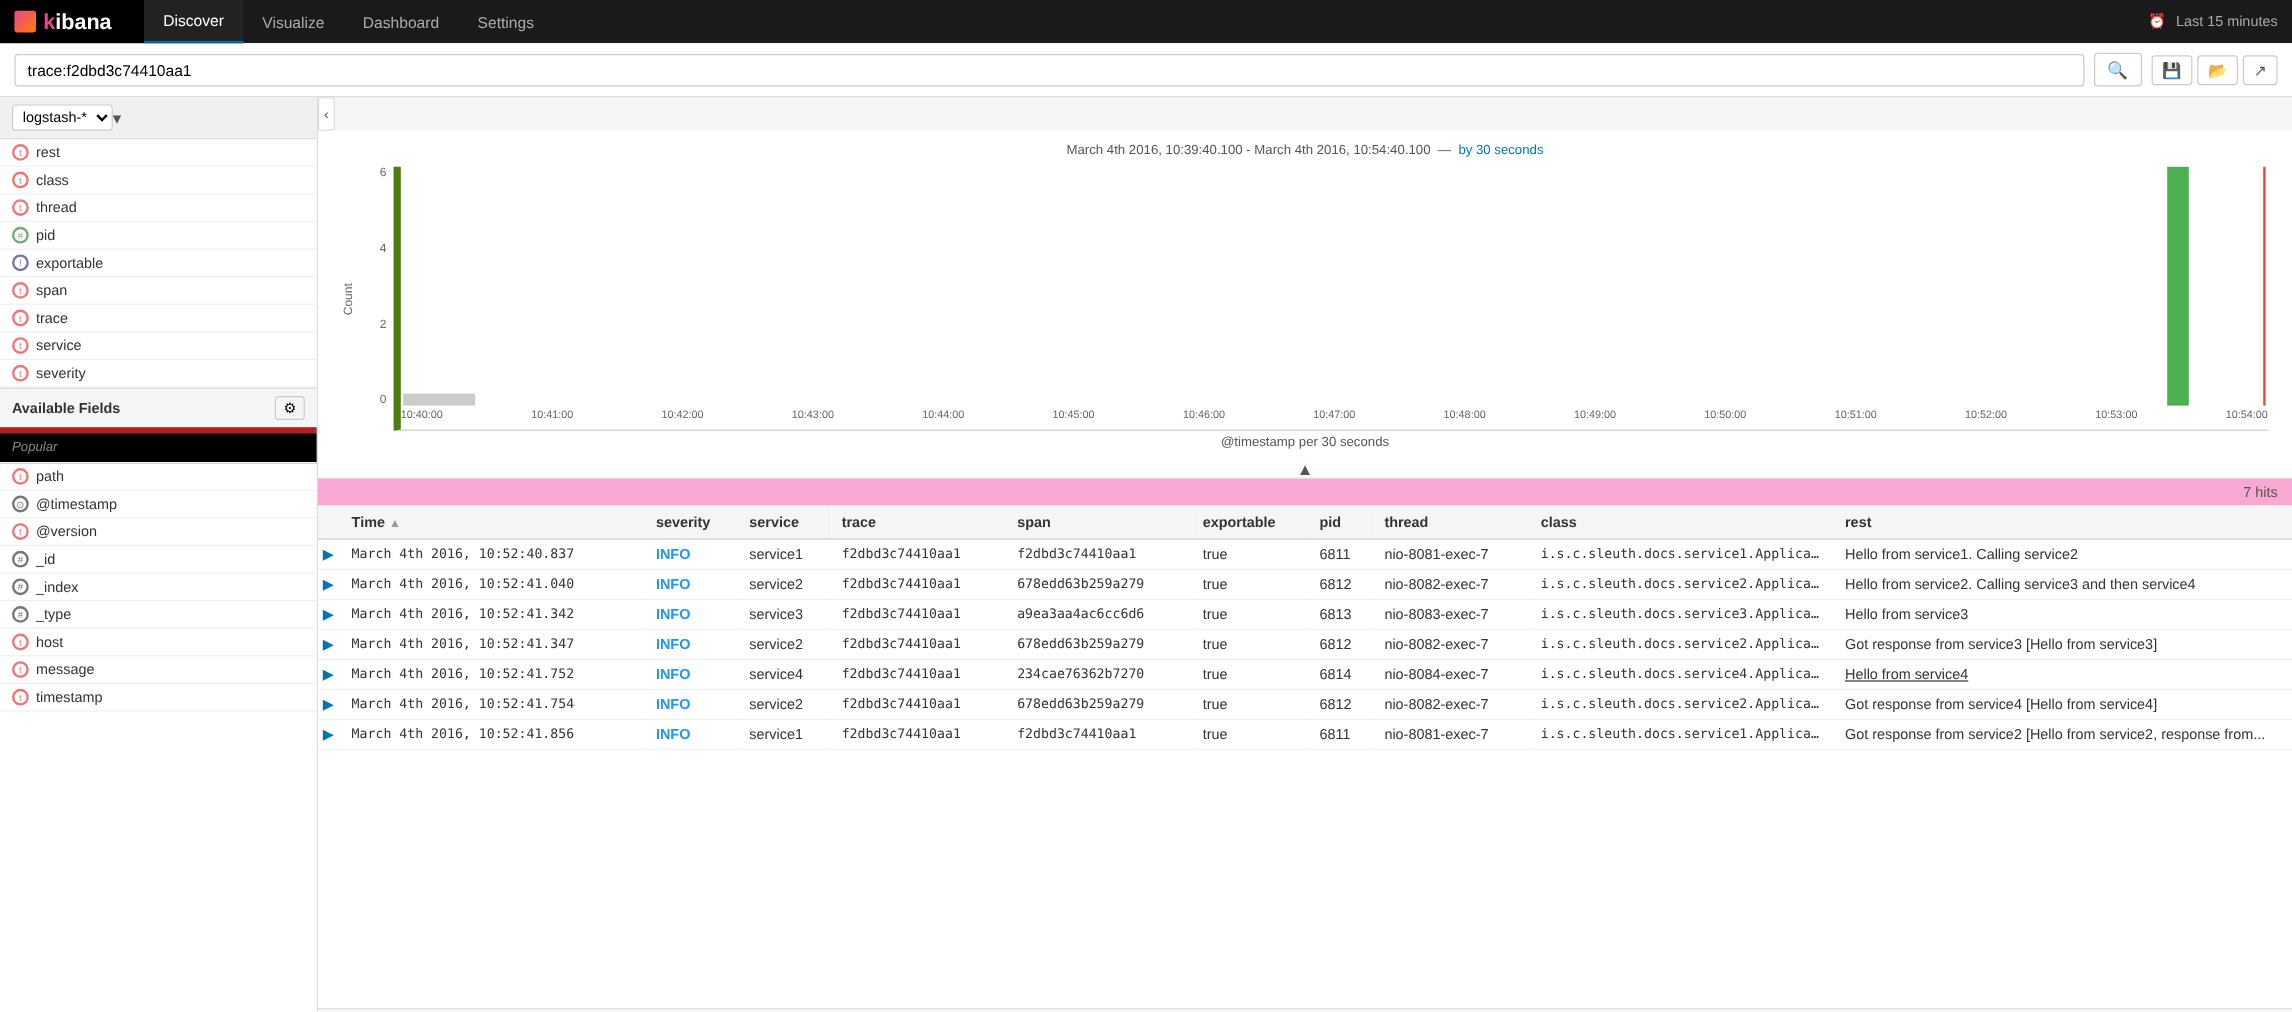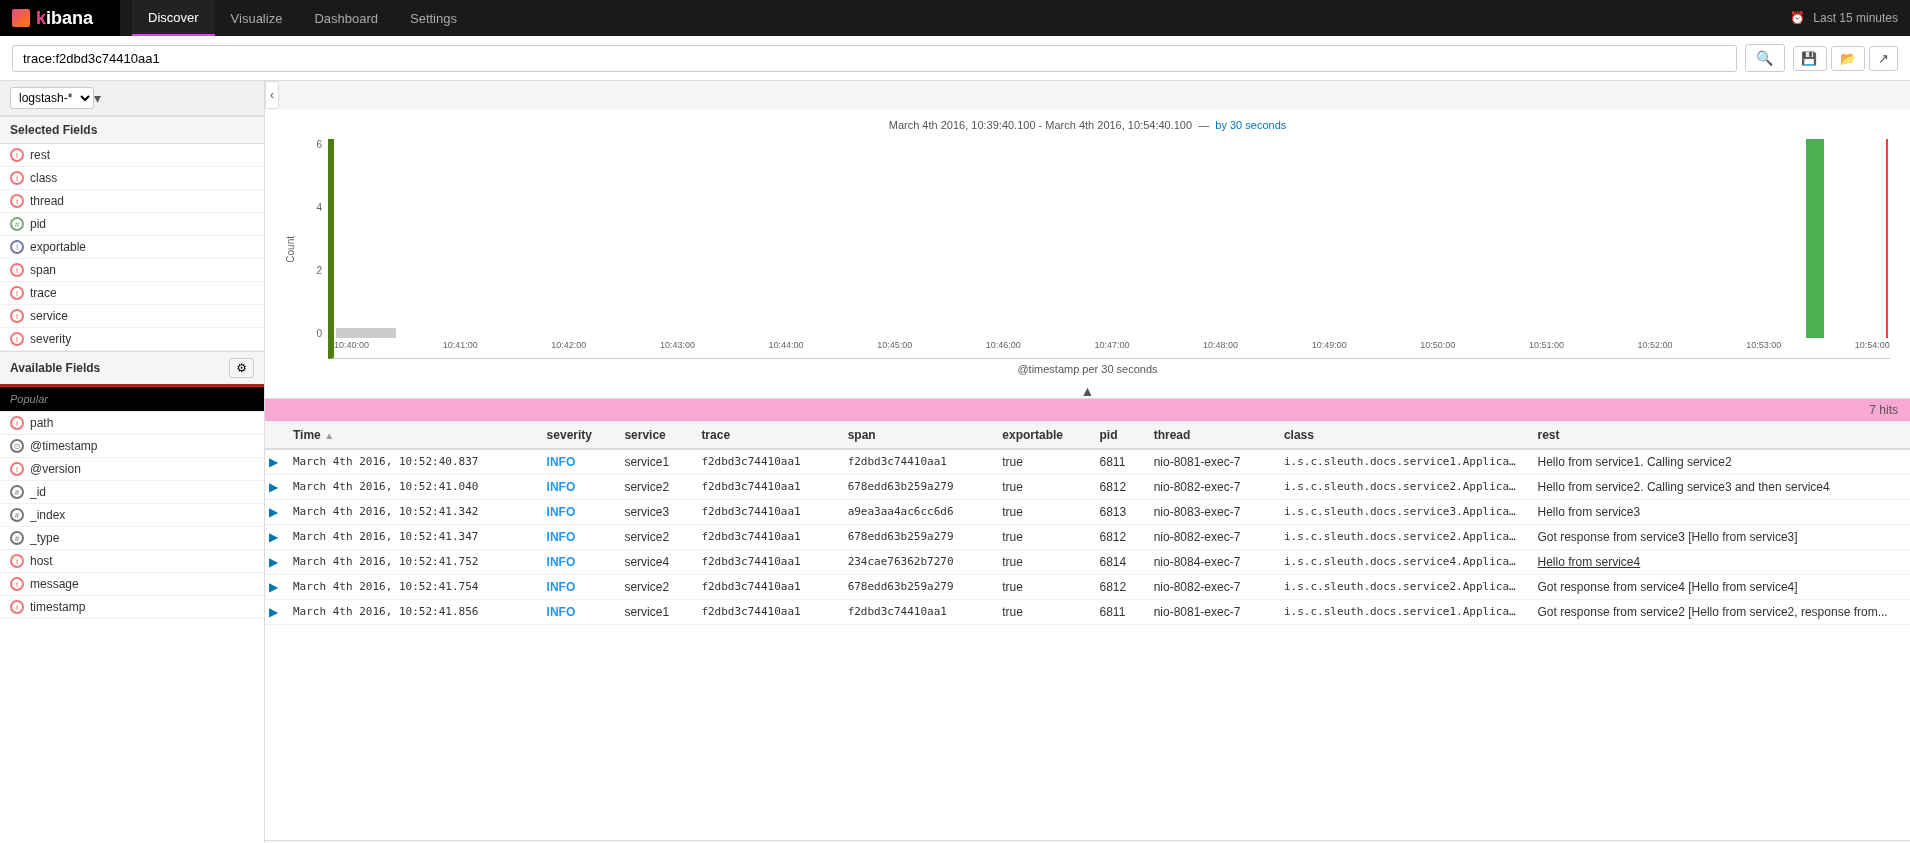--- a/index.html
+++ b/index.html
@@ -27,21 +27,21 @@
     .nav-items { display: flex; height: 100%; }
     .nav-item {
       color: #aaa;
       padding: 0 16px;
       display: flex;
       align-items: center;
       cursor: pointer;
       font-size: 13px;
       height: 100%;
     }
-    .nav-item.active { color: #fff; background: #222; border-bottom: 2px solid #d946ef; margin-left: 12px; }
+    .nav-item.active { color: #fff; background: #222; border-bottom: 2px solid #0369a1; }
     .nav-right {
       margin-left: auto;
       color: #aaa;
       font-size: 12px;
       padding: 0 12px;
       display: flex;
       align-items: center;
       gap: 8px;
     }
 
@@ -374,21 +374,20 @@
 
   <div class="sidebar">
 
     <div class="sidebar-header">
       <select>
         <option>logstash-*</option>
       </select>
       <button class="sidebar-toggle">▾</button>
     </div>
 
-    <div class="section-label">Selected Fields</div>
     <div>
       <div class="field-item">
         <div class="field-type-icon string">t</div>
         <span class="field-name">rest</span>
       </div>
       <div class="field-item">
         <div class="field-type-icon string">t</div>
         <span class="field-name">class</span>
       </div>
       <div class="field-item">
@@ -414,21 +413,21 @@
       <div class="field-item">
         <div class="field-type-icon string">t</div>
         <span class="field-name">service</span>
       </div>
       <div class="field-item">
         <div class="field-type-icon string">t</div>
         <span class="field-name">severity</span>
       </div>
     </div>
 
-    <div style="display:flex;align-items:center;justify-content:space-between;background:#f5f5f5;border-top:1px solid #ddd;border-bottom:3px solid #b91c1c;padding:6px 10px;">
+    <div style="display:flex;align-items:center;justify-content:space-between;background:#f5f5f5;border-top:1px solid #ddd;border-bottom:5px solid #b91c1c;padding:6px 10px;">
       <span class="section-label" style="border:none;background:none;padding:0;">Available Fields</span>
       <button class="settings-icon-btn">⚙</button>
     </div>
 
     <div class="popular-label">Popular</div>
 
     <div>
       <div class="field-item">
         <div class="field-type-icon string">t</div>
         <span class="field-name">path</span>

